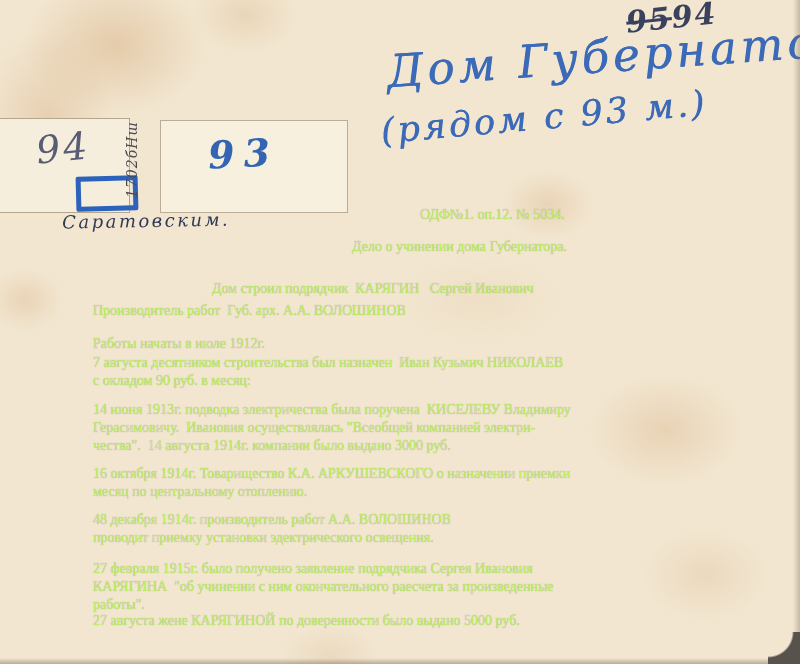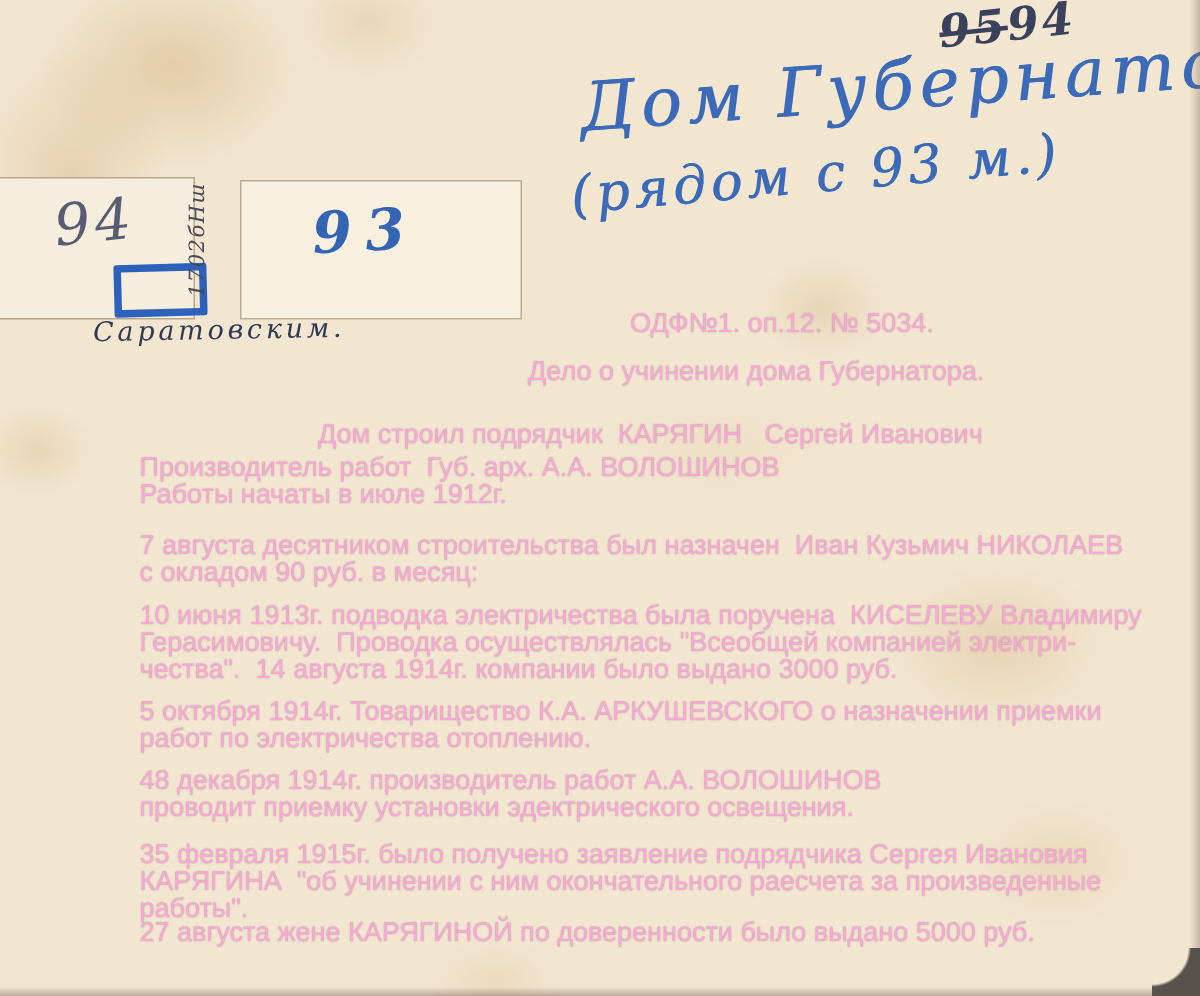--- a/index.html
+++ b/index.html
@@ -26,26 +26,26 @@
   .edge-right{position:absolute;right:0;top:0;width:7px;height:100%;
     background:linear-gradient(to right,rgba(120,100,80,0),rgba(120,100,80,.35));}
   .edge-bottom{position:absolute;left:0;bottom:0;width:100%;height:6px;
     background:linear-gradient(to top,rgba(100,85,70,.40),rgba(100,85,70,0));}
   .corner-dark{position:absolute;right:0;bottom:0;width:32px;height:32px;
     background:radial-gradient(circle at 0 0, rgba(0,0,0,0) 24px, #57524b 26px);}
 
   
   .typed{
     position:absolute;white-space:pre;
-    font-family:Liberation Sans, sans-serif;
-    font-size:18px;line-height:18px;color:#f9a8d4;
+    font-family:Liberation Serif, serif;
+    font-size:14px;line-height:18px;color:#bef264;
     text-shadow:0 0 1px rgba(63,64,73,.45);
   }
   .tl0{left:420px;top:206px;} .tl1{left:352px;top:238px;} .tl2{left:212px;top:280px;}
-  .tl3{left:93px;top:302px;}  .tl4{left:93px;top:320px;}
+  .tl3{left:93px;top:302px;}  .tl4{left:93px;top:335px;}
   .tl5{left:93px;top:354px;}  .tl6{left:93px;top:372px;}
   .tl7{left:93px;top:401px;}  .tl8{left:93px;top:419px;}  .tl9{left:93px;top:437px;}
   .tl10{left:93px;top:465px;} .tl11{left:93px;top:483px;}
   .tl12{left:93px;top:511px;} .tl13{left:93px;top:529px;}
   .tl14{left:93px;top:560px;} .tl15{left:93px;top:578px;} .tl16{left:93px;top:596px;}
   .tl17{left:93px;top:612px;}
 
   
   .hw{position:absolute;font-family:"DejaVu Serif",serif;font-style:italic;white-space:pre;}
   .big-blue1{left:386px;top:28px;font-size:45px;color:#3b6ab8;
@@ -90,27 +90,27 @@
 <div class="hw vert-note">1702бНш</div>
 <div class="hw note-under">Саратовским.</div>
 
 <div class="typed tl0">ОДФ№1. оп.12. № 5034.</div>
 <div class="typed tl1">Дело о учинении дома Губернатора.</div>
 <div class="typed tl2">Дом строил подрядчик  КАРЯГИН   Сергей Иванович</div>
 <div class="typed tl3">Производитель работ  Губ. арх. А.А. ВОЛОШИНОВ</div>
 <div class="typed tl4">Работы начаты в июле 1912г.</div>
 <div class="typed tl5">7 августа десятником строительства был назначен  Иван Кузьмич НИКОЛАЕВ</div>
 <div class="typed tl6">с окладом 90 руб. в месяц:</div>
-<div class="typed tl7">10 июня 1913г. подводка электричества была поручена  КИСЕЛЕВУ Владимиру</div>
-<div class="typed tl8">Герасимовичу.  Проводка осуществлялась "Всеобщей компанией электри-</div>
+<div class="typed tl7">14 июня 1913г. подводка электричества была поручена  КИСЕЛЕВУ Владимиру</div>
+<div class="typed tl8">Герасимовичу.  Ивановия осуществлялась "Всеобщей компанией электри-</div>
 <div class="typed tl9">чества".  14 августа 1914г. компании было выдано 3000 руб.</div>
-<div class="typed tl10">5 октября 1914г. Товарищество К.А. АРКУШЕВСКОГО о назначении приемки</div>
-<div class="typed tl11">работ по электричества отоплению.</div>
+<div class="typed tl10">16 октября 1914г. Товарищество К.А. АРКУШЕВСКОГО о назначении приемки</div>
+<div class="typed tl11">месяц по центральному отоплению.</div>
 <div class="typed tl12">48 декабря 1914г. производитель работ А.А. ВОЛОШИНОВ</div>
 <div class="typed tl13">проводит приемку установки эдектрического освещения.</div>
-<div class="typed tl14">35 февраля 1915г. было получено заявление подрядчика Сергея Ивановия</div>
+<div class="typed tl14">27 февраля 1915г. было получено заявление подрядчика Сергея Ивановия</div>
 <div class="typed tl15">КАРЯГИНА  "об учинении с ним окончательного раесчета за произведенные</div>
 <div class="typed tl16">работы".</div>
 <div class="typed tl17">27 августа жене КАРЯГИНОЙ по доверенности было выдано 5000 руб.</div>
 
 <div class="edge-right"></div>
 <div class="edge-bottom"></div>
 <div class="corner-dark"></div>
 
 </body></html>

